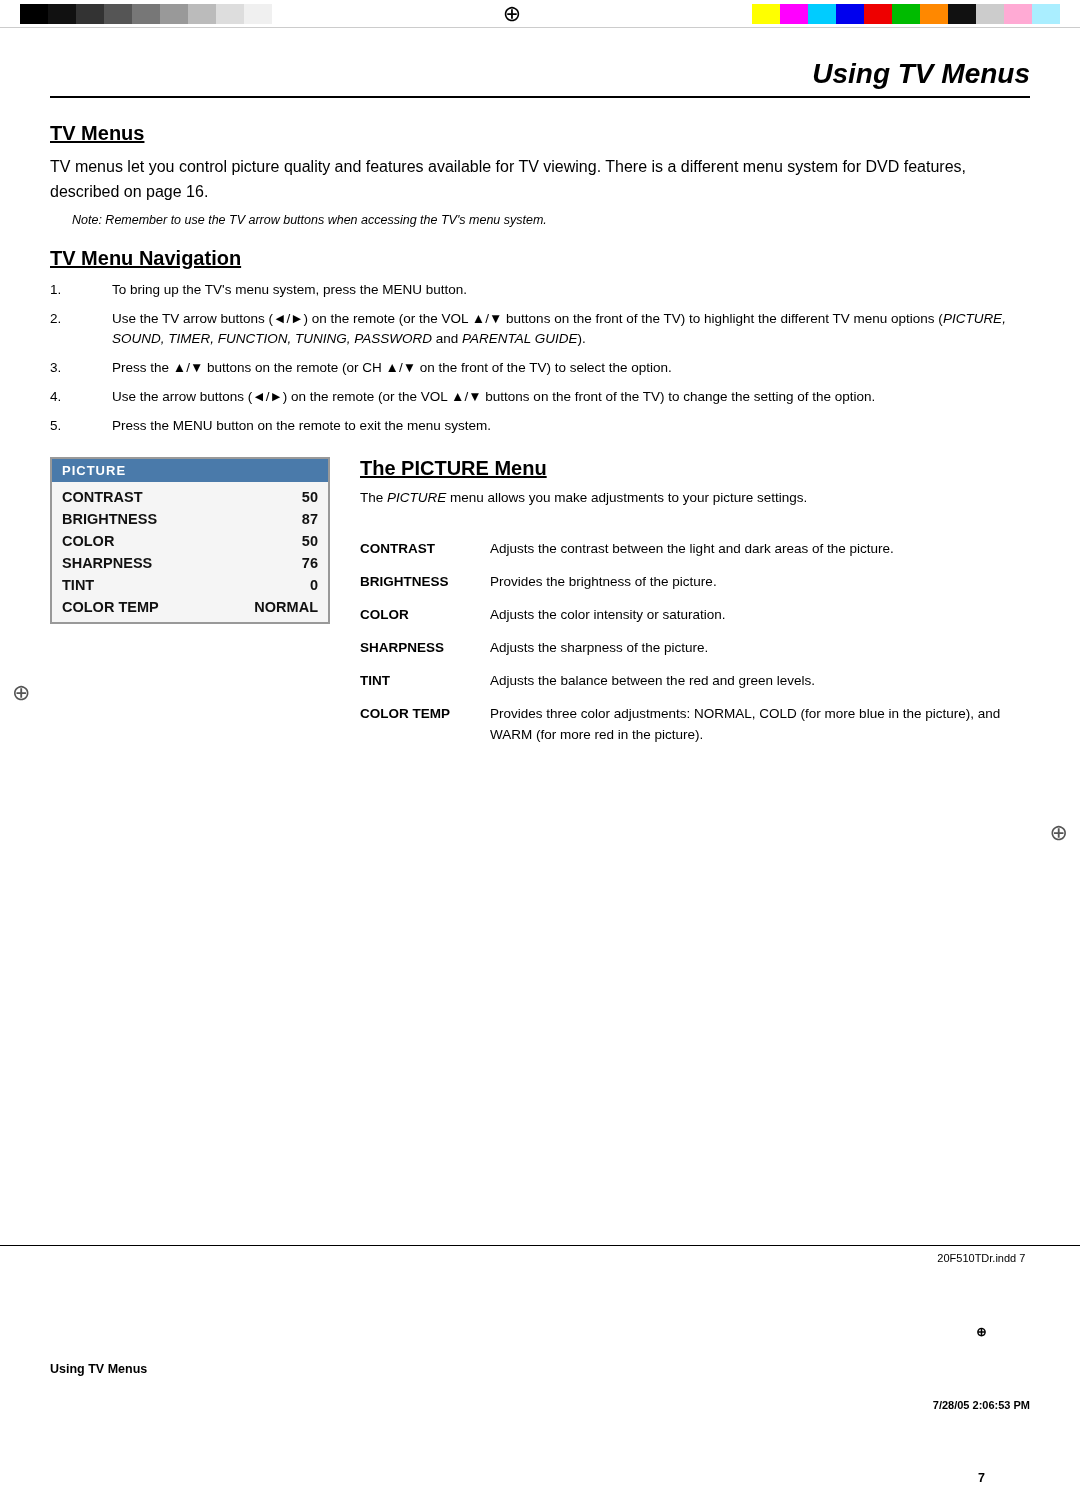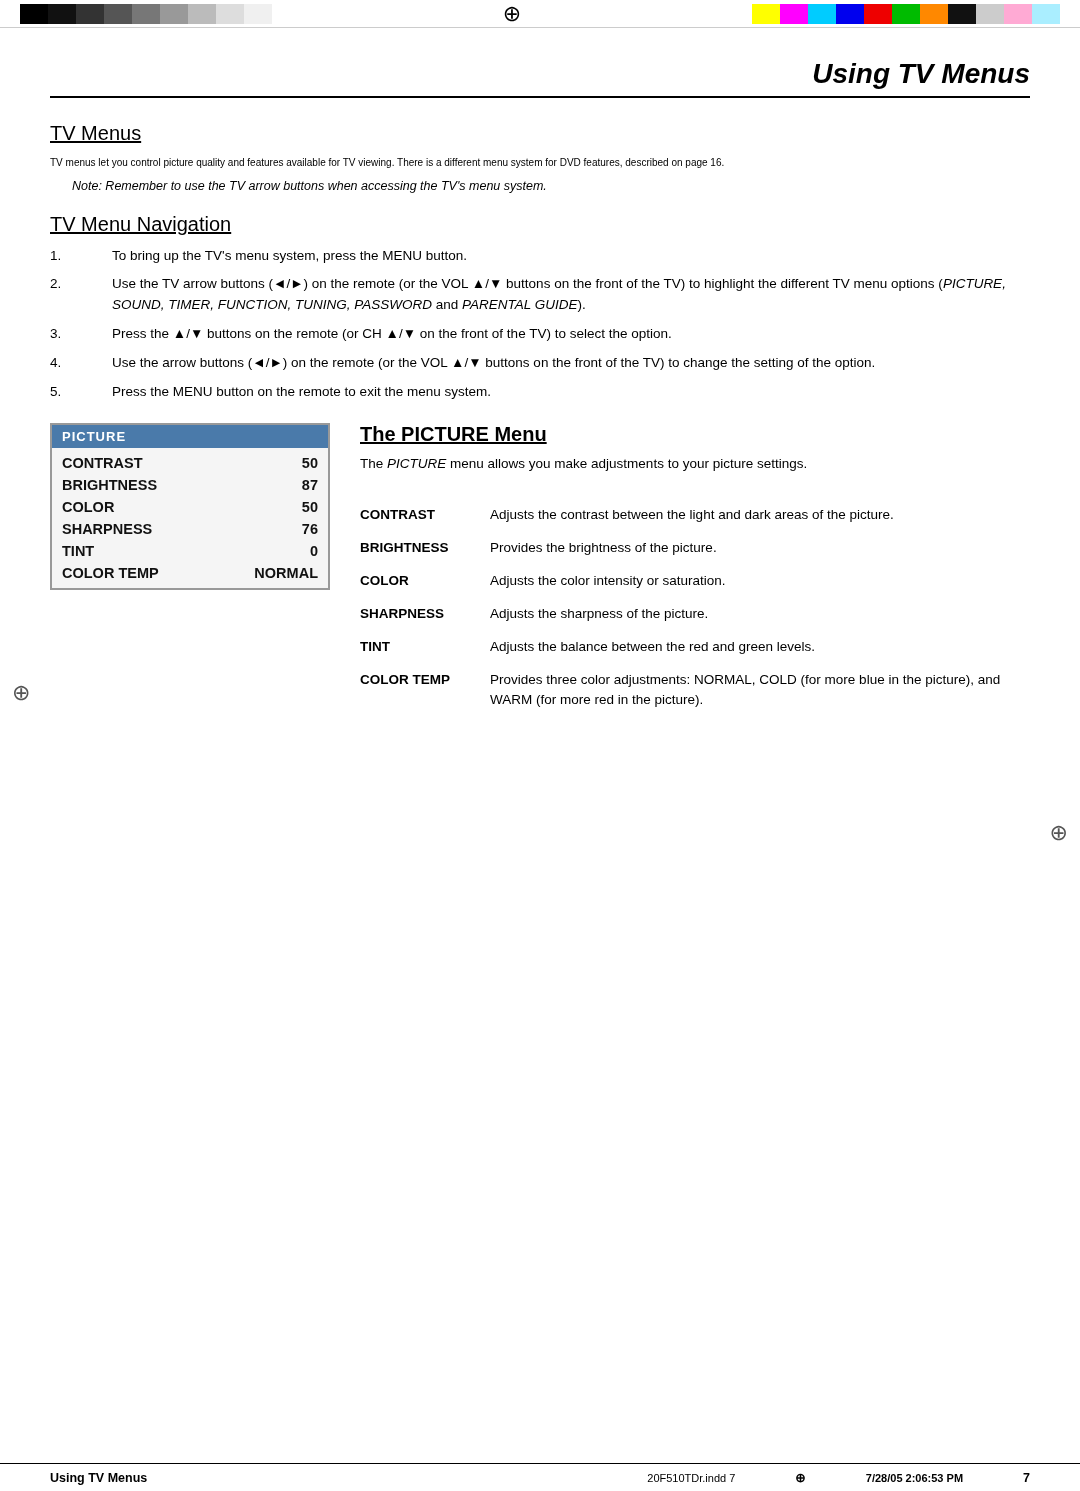--- a/index.html
+++ b/index.html
@@ -52,28 +52,28 @@
       font-weight: bold;
       font-style: italic;
       border-bottom: 2px solid #000;
       padding-bottom: 6px;
       margin-bottom: 24px;
     }
 
     
     .section-heading {
       font-size: 20px;
-      font-weight: normal;
+      font-weight: bold;
       text-decoration: underline;
       margin-bottom: 10px;
     }
 
     
     .body-text {
-      font-size: 10px;
+      font-size: 16px;
       line-height: 1.55;
       margin-bottom: 8px;
     }
 
     .note-text {
       font-size: 12.5px;
       font-style: italic;
       margin-bottom: 20px;
       margin-left: 22px;
     }
@@ -361,19 +361,19 @@
 </div>
 
 <div class="left-margin-icon" style="top: 680px;">⊕</div>
 
 <div class="right-margin-icon" style="top: 820px;">⊕</div>
 
 <div class="page-footer" style="bottom: 0; position: absolute; width: 100%;">
   <div style="display:flex; align-items:center; gap: 30px;">
     <span>Using TV Menus</span>
   </div>
-  <div style="display:flex; align-items:center; gap: 60px;">
+  <div style="display:flex; align-items:center; gap: 60px; flex-direction: column;">
     <span style="font-weight:normal; font-size:11px;">20F510TDr.indd   7</span>
     <span>⊕</span>
     <span style="font-weight:bold; font-size:11px;">7/28/05   2:06:53 PM</span>
     <span>7</span>
   </div>
 </div>
 
 </body></html>

